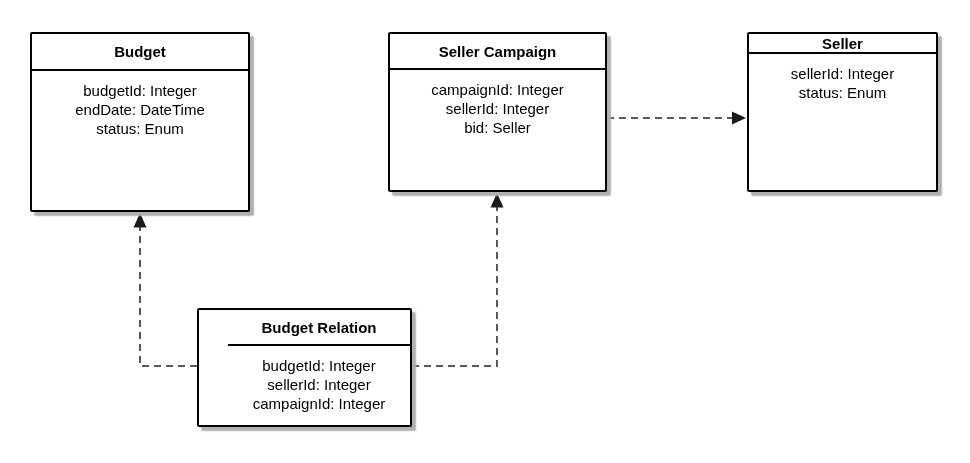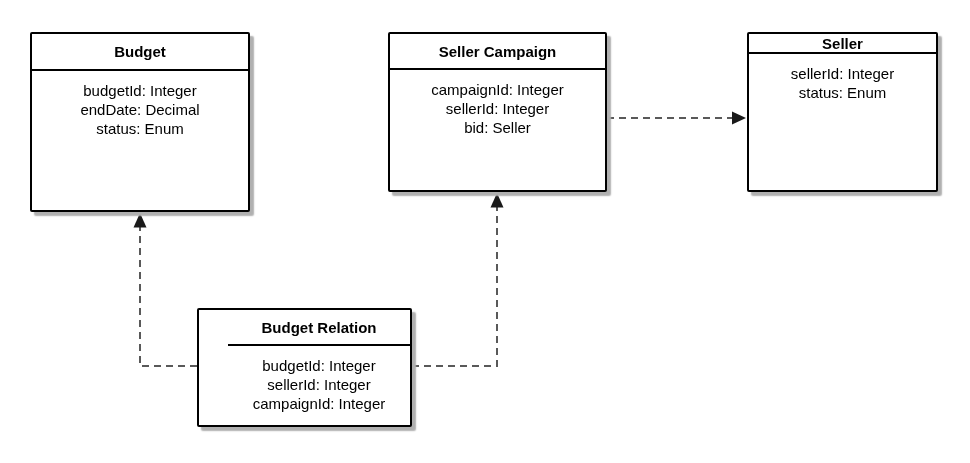--- a/index.html
+++ b/index.html
@@ -88,21 +88,21 @@
     <g>
       <path class="connector-path" d="M607 118 H732"></path>
       <polygon class="arrowhead" points="746,118 732,111.5 732,124.5"></polygon>
     </g>
   </svg>
 
   <div class="entity e-budget">
     <div class="entity-title">Budget</div>
     <div class="entity-attrs">
       <div>budgetId: Integer</div>
-      <div>endDate: Decimal</div>
+      <div>endDate: DateTime</div>
       <div>status: Enum</div>
     </div>
   </div>
 
   <div class="entity e-seller-campaign">
     <div class="entity-title">Seller Campaign</div>
     <div class="entity-attrs">
       <div>campaignId: Integer</div>
       <div>sellerId: Integer</div>
       <div>bid: Seller</div>

